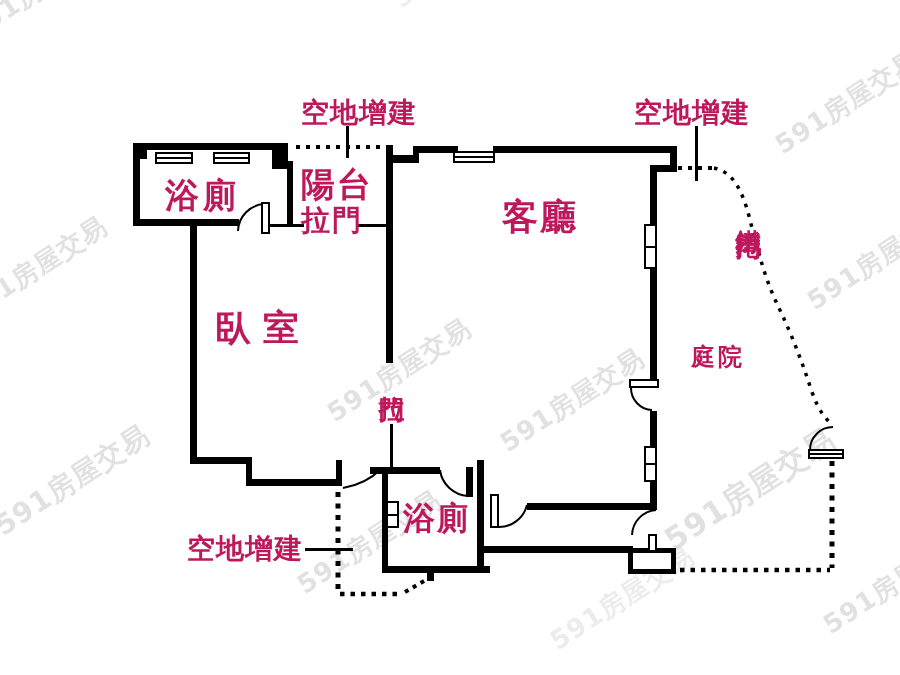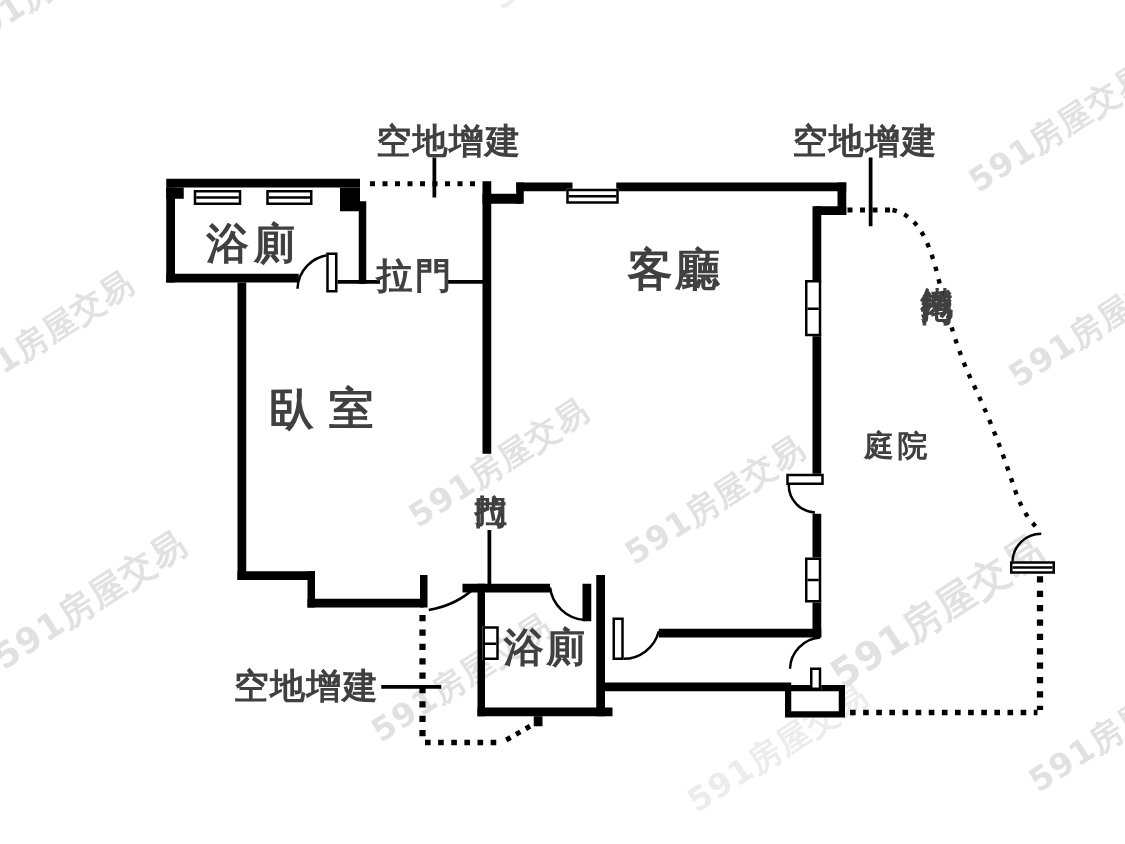--- a/index.html
+++ b/index.html
@@ -8,21 +8,21 @@
   .wm{position:absolute;z-index:1;color:#c9c9c9;opacity:.55;font-weight:bold;font-size:26px;
       letter-spacing:1px;transform:rotate(-33deg);transform-origin:left center;white-space:nowrap;
       user-select:none;}
   svg.overlay{position:absolute;left:0;top:0;z-index:2;}
   .wall{position:absolute;background:#000;z-index:3;}
   .thin{position:absolute;background:#000;z-index:3;}
   .win{position:absolute;background:#fff;border:2px solid #000;box-sizing:border-box;z-index:4;}
   .win .bar{position:absolute;left:0;right:0;top:50%;height:2px;margin-top:-1px;background:#000;}
   .leaf{position:absolute;background:#fff;border:2px solid #000;box-sizing:border-box;z-index:4;}
   .box{position:absolute;background:#fff;border:5px solid #000;box-sizing:border-box;z-index:4;}
-  .lbl{position:absolute;z-index:5;color:#404040;font-weight:bold;line-height:1.02;white-space:nowrap;}
+  .lbl{position:absolute;z-index:5;color:#be185d;font-weight:bold;line-height:1.02;white-space:nowrap;}
   .room{font-size:34px;letter-spacing:4px;}
   .small{font-size:28px;letter-spacing:1px;}
   .vert{writing-mode:vertical-rl;text-orientation:upright;font-size:26px;letter-spacing:3px;line-height:1;}
 </style>
 </head>
 <body>
 
 <div id="plan" style="background: rgb(255, 255, 255);">
 
   <span class="wm" style="left: -30px; top: 16px; color: rgb(201, 201, 201);">591房屋交易</span>
@@ -124,20 +124,21 @@
 
   <div class="leaf" style="left:261px;top:202px;width:9px;height:32px"></div>
   <div class="leaf" style="left:490px;top:494px;width:9px;height:34px"></div>
   <div class="leaf" style="left:648px;top:534px;width:9px;height:18px"></div>
   <div class="leaf" style="left:629px;top:379px;width:30px;height:9px"></div>
   <div class="leaf" style="left:808px;top:449px;width:36px;height:10px">
       <i class="bar" style="position:absolute;left:0;right:0;top:50%;height:2px;margin-top:-1px;background:#000;display:block"></i>
     </div>
 
   <div class="lbl room" style="left:165px;top:178px">浴廁</div>
+  <div class="lbl room" style="left:301px;top:167px;letter-spacing:2px">陽台</div>
   <div class="lbl room" style="left:502px;top:199px;font-size:36px;letter-spacing:2px">客廳</div>
   <div class="lbl room" style="left:215px;top:310px;font-size:36px;letter-spacing:12px">臥室</div>
   <div class="lbl room" style="left:691px;top:345px;font-size:24px;letter-spacing:3px">庭院</div>
   <div class="lbl room" style="left:403px;top:502px;font-size:32px;letter-spacing:2px">浴廁</div>
 
   <div class="lbl" style="left:301px;top:206px;font-size:29px;letter-spacing:2px">拉門</div>
   <div class="lbl vert" style="left:379px;top:375px">拉門</div>
   <div class="lbl small" style="left:301px;top:99px">空地增建</div>
   <div class="lbl small" style="left:634px;top:99px">空地增建</div>
   <div class="lbl small" style="left:187px;top:535px">空地增建</div>

